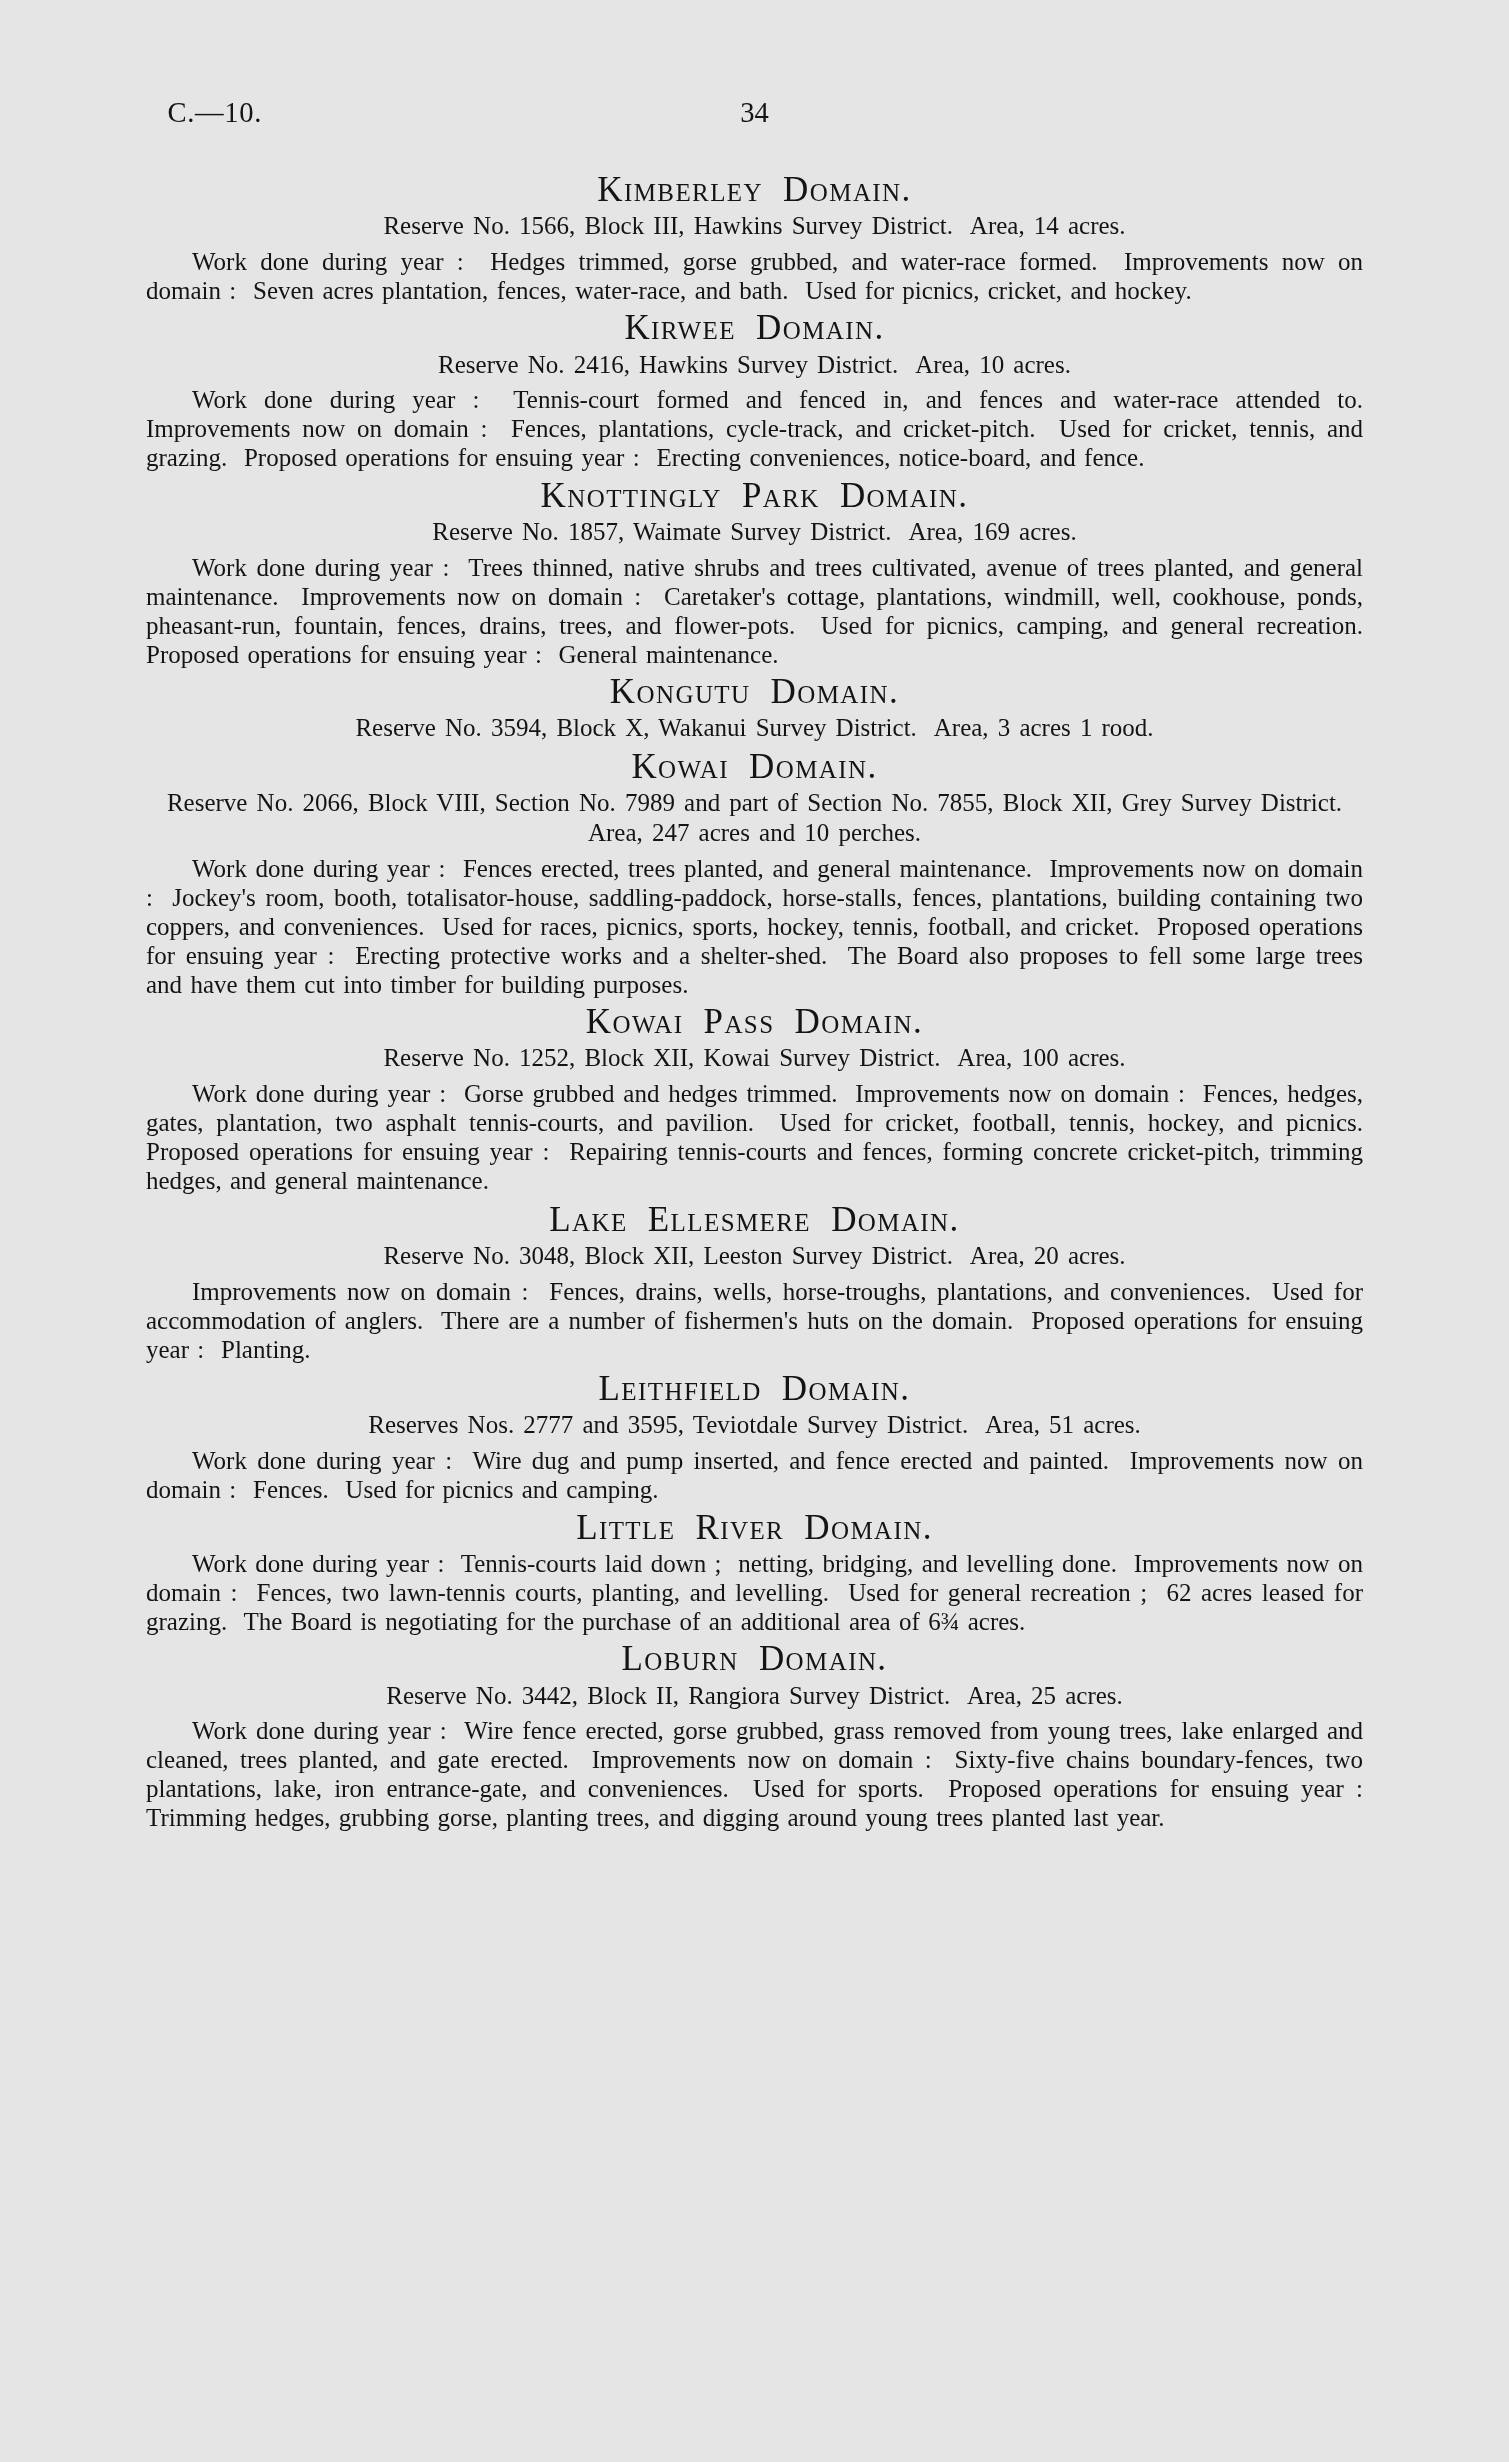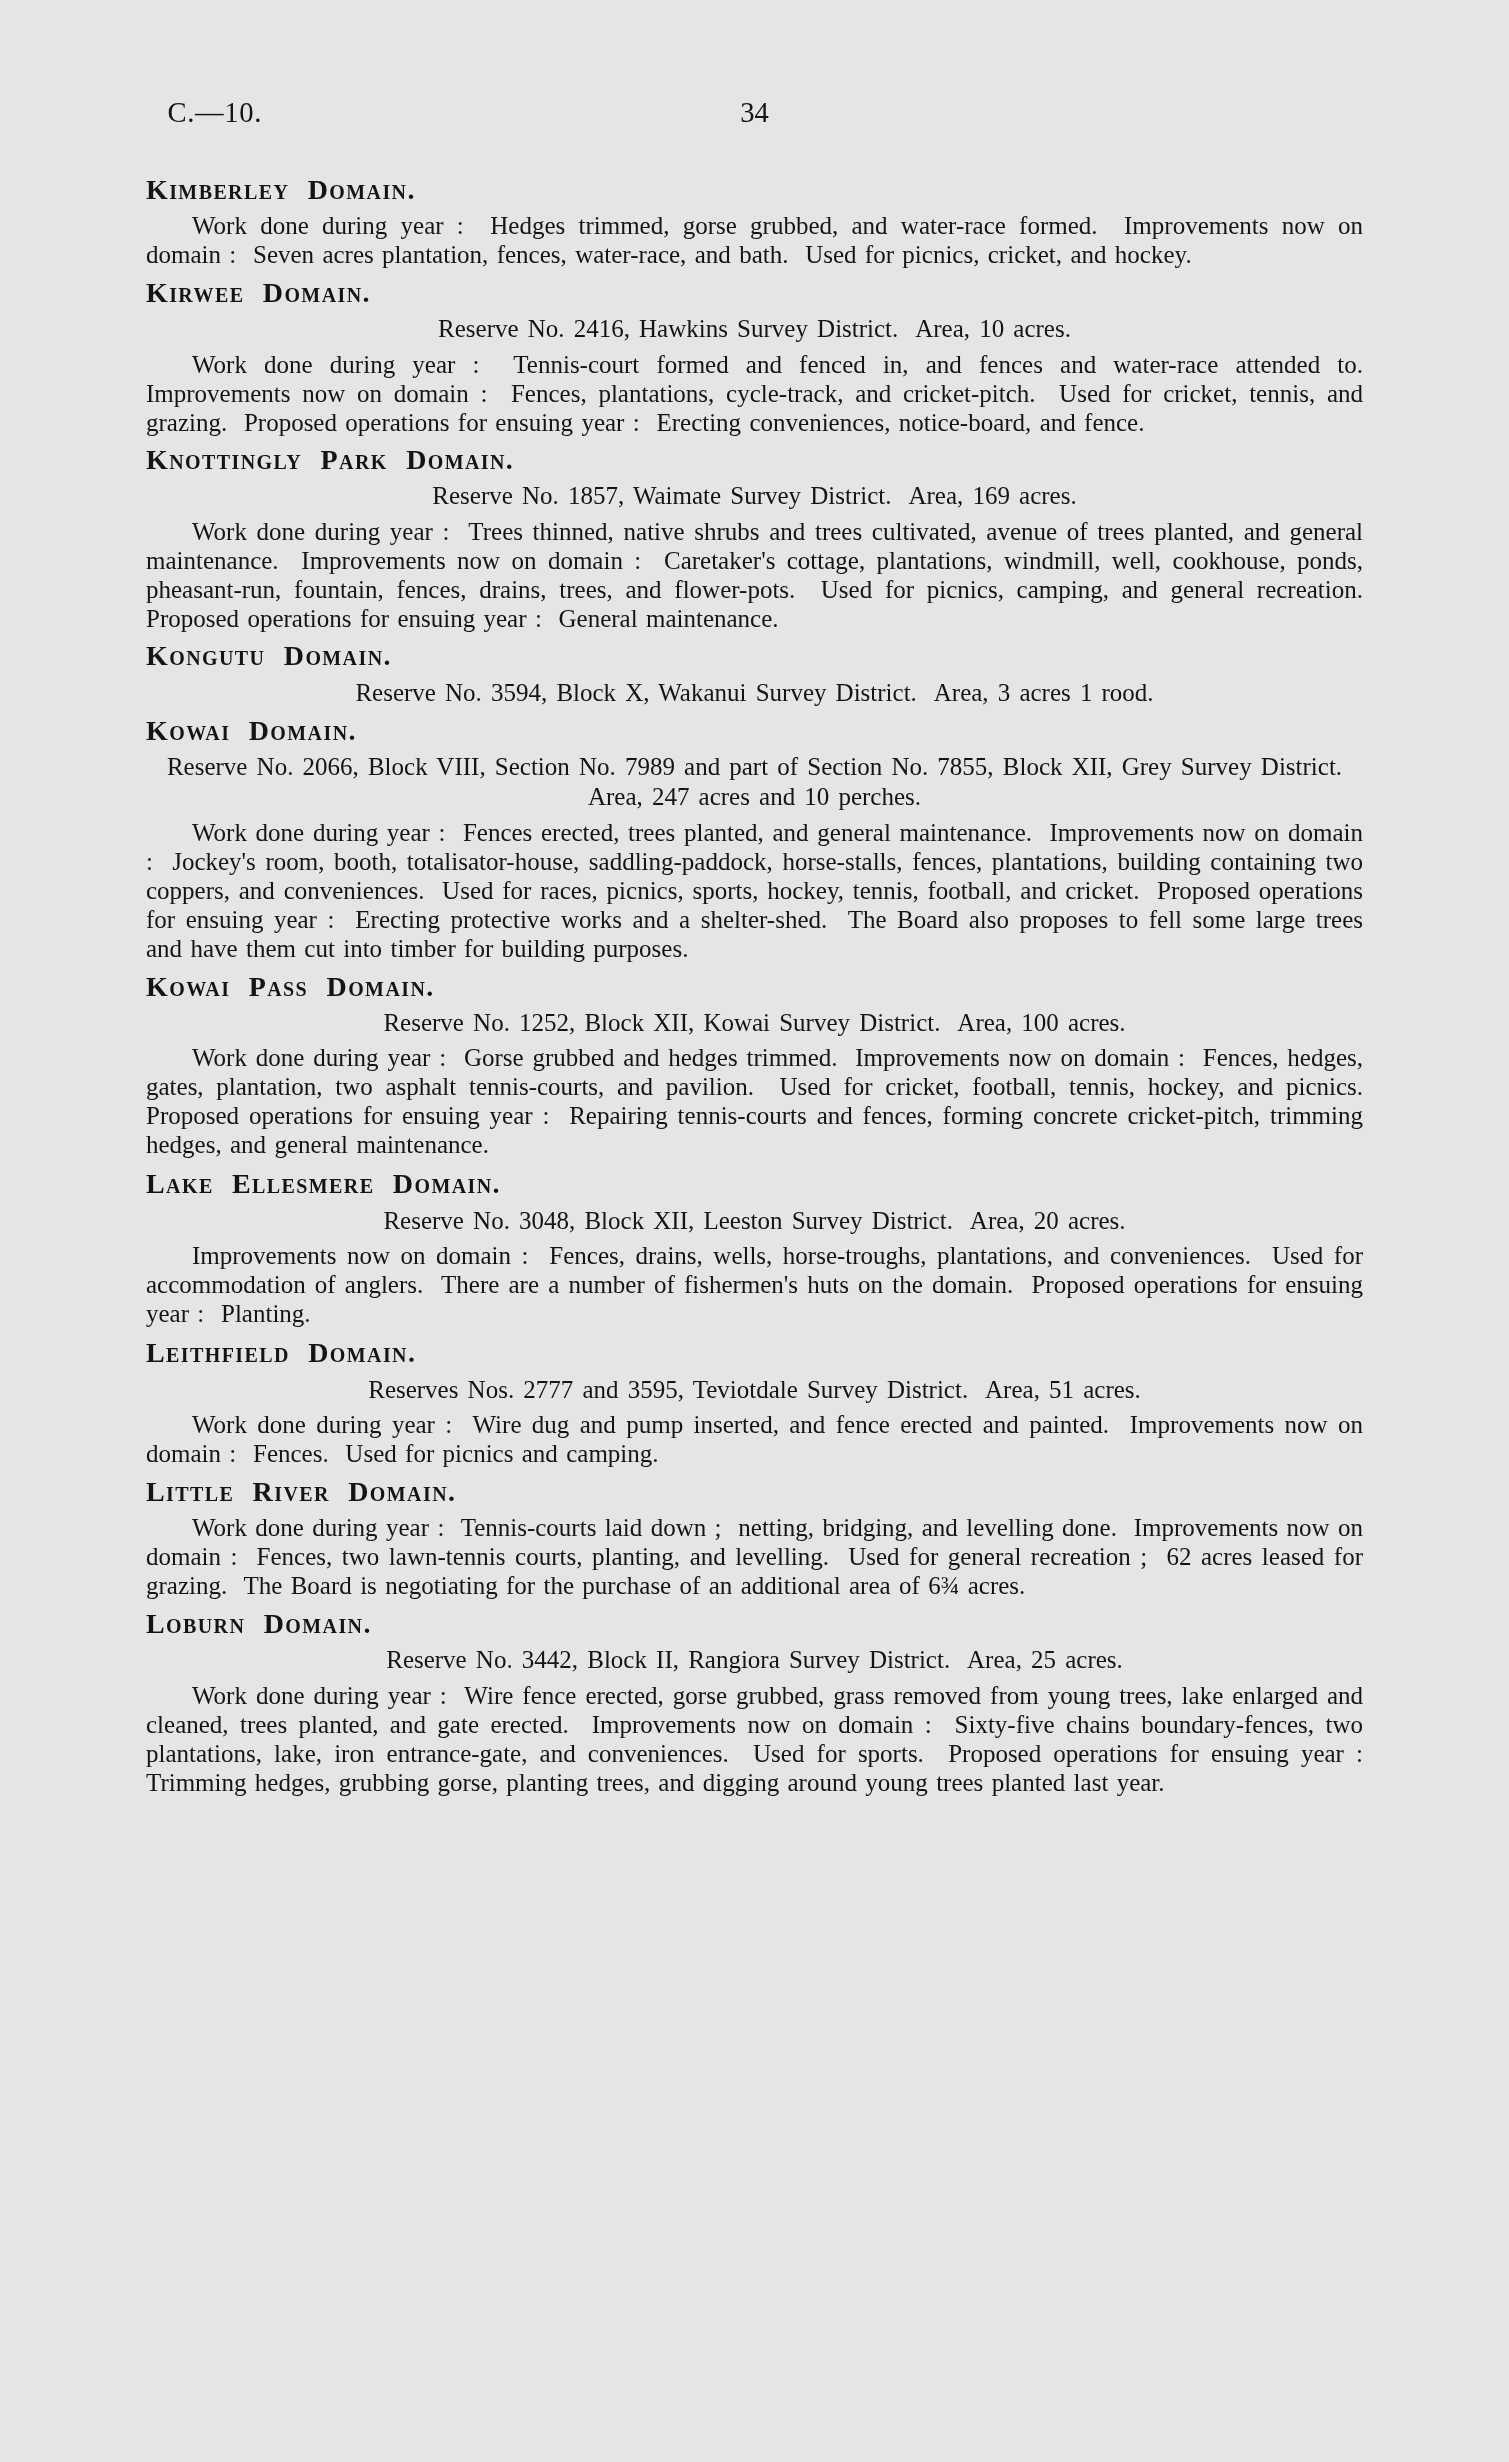--- a/index.html
+++ b/index.html
@@ -41,27 +41,27 @@
   .sections {
     margin-top: 41px;
   }
   .domain-section {
     margin-bottom: 6.4px;
   }
   .domain-section.spaced {
     margin-top: 8px;
   }
   .domain-title {
-    font-size: 28px;
+    font-size: 35px;
     line-height: 34px;
-    font-weight: bold;
+    font-weight: normal;
     font-variant: small-caps;
     letter-spacing: 1.4px;
     word-spacing: 10px;
-    text-align: left;
+    text-align: center;
     margin: 4.3px 0 4.3px 0;
   }
   .reserve-line {
     font-size: 25px;
     line-height: 30px;
     text-align: center;
     word-spacing: 2.9px;
     margin: 0 0 5.7px 0;
     white-space: pre-wrap;
   }
@@ -80,20 +80,21 @@
 
 <div class="page">
   <header class="page-header">
     <span class="doc-ref">C.—10.</span>
     <span class="page-number">34</span>
   </header>
 
   <div class="sections">
       <section class="domain-section">
         <h2 class="domain-title">Kimberley Domain.</h2>
+        <p class="reserve-line">Reserve No. 1566, Block III, Hawkins Survey District.  Area, 14 acres.</p>
         <p class="body-para">Work done during year :  Hedges trimmed, gorse grubbed, and water-race formed.  Improvements now on domain :  Seven acres plantation, fences, water-race, and bath.  Used for picnics, cricket, and hockey.</p>
       </section>
       <section class="domain-section">
         <h2 class="domain-title">Kirwee Domain.</h2>
         <p class="reserve-line">Reserve No. 2416, Hawkins Survey District.  Area, 10 acres.</p>
         <p class="body-para">Work done during year :  Tennis-court formed and fenced in, and fences and water-race attended to.  Improvements now on domain :  Fences, plantations, cycle-track, and cricket-pitch.  Used for cricket, tennis, and grazing.  Proposed operations for ensuing year :  Erecting conveniences, notice-board, and fence.</p>
       </section>
       <section class="domain-section">
         <h2 class="domain-title">Knottingly Park Domain.</h2>
         <p class="reserve-line">Reserve No. 1857, Waimate Survey District.  Area, 169 acres.</p>

